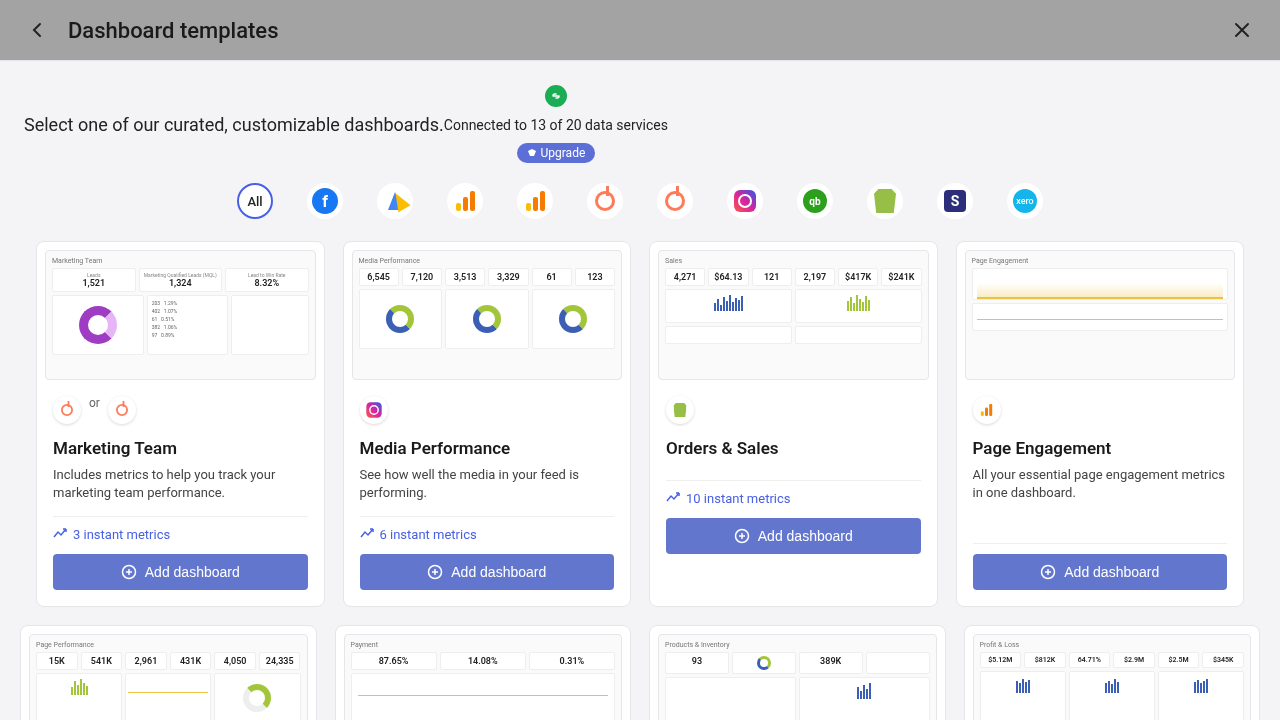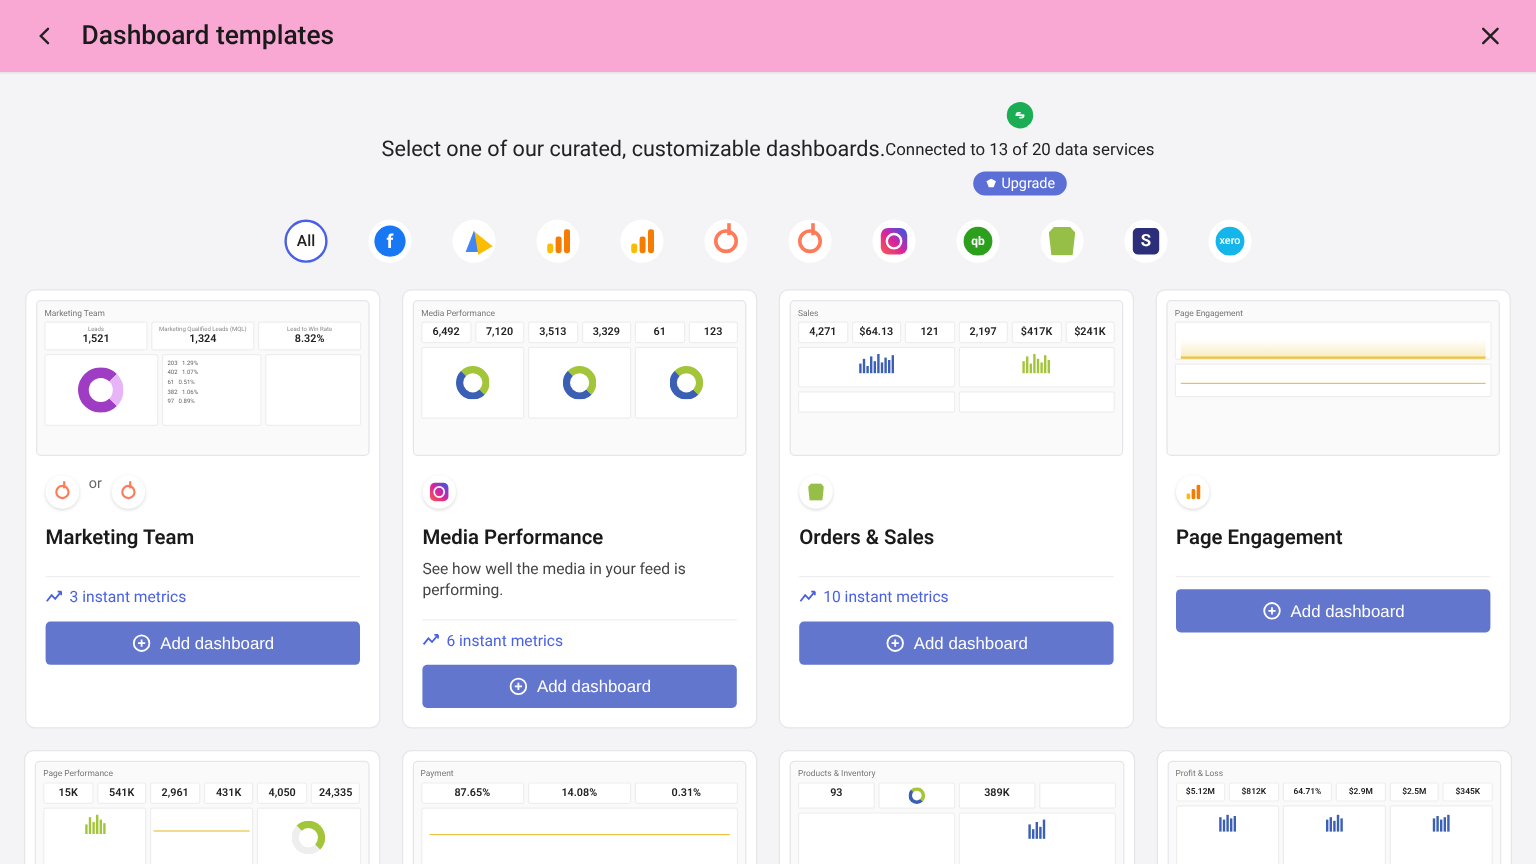--- a/index.html
+++ b/index.html
@@ -1,29 +1,29 @@
 <!DOCTYPE html>
 <html><head>
 <meta charset="utf-8">
 <style>
   * { box-sizing: border-box; margin: 0; padding: 0; }
   body { font-family: -apple-system, BlinkMacSystemFont, "Segoe UI", Roboto, sans-serif; background:#f4f4f6; color:#1a1a1a; width:1280px; height:720px; overflow:hidden; }
-  .header { display:flex; align-items:center; padding:16px 24px; background:#f9a8d4; border-bottom:1px solid #e5e5ea; }
+  .header { display:flex; align-items:center; padding:16px 24px; background:#a3a3a3; border-bottom:1px solid #e5e5ea; }
   .back-btn { width:28px; height:28px; display:flex; align-items:center; justify-content:center; cursor:pointer; margin-right:16px; }
   .title { font-size:22px; font-weight:500; flex:1; }
   .close-btn { width:28px; height:28px; display:flex; align-items:center; justify-content:center; cursor:pointer; }
-  .subhead { display:flex; align-items:center; justify-content:center; padding:24px 24px 16px; }
+  .subhead { display:flex; align-items:center; justify-content:flex-start; padding:24px 24px 16px; }
   .subtitle { font-size:18px; color:#222; }
   .conn { display:flex; align-items:center; gap:10px; font-size:14px; color:#222;flex-direction:column; }
   .conn-icon { width:22px; height:22px; border-radius:50%; background:#1aad54; display:flex; align-items:center; justify-content:center; }
   .upgrade { background:#5b6fd6; color:#fff; border-radius:12px; padding:3px 10px; font-size:12px; display:flex; align-items:center; gap:4px; cursor:pointer; }
   .filters { display:flex; justify-content:center; gap:34px; padding:4px 0 22px; }
   .filter { width:36px; height:36px; border-radius:50%; display:flex; align-items:center; justify-content:center; cursor:pointer; background:#fff; }
   .filter.all { border:2px solid #4960e6; font-size:13px; color:#222; font-weight:500; }
-  .cards { display:grid; grid-template-columns:repeat(4, 1fr); gap:18px; padding:0 21px; }
+  .cards { display:grid; grid-template-columns:repeat(4, 1fr); gap:18px; padding:0 36px; }
   .card { background:#fff; border:1px solid #e5e5ea; border-radius:8px; overflow:hidden; display:flex; flex-direction:column; }
   .preview { height:130px; background:#fafafa; border:1px solid #e5e5ea; margin:8px; border-radius:4px; overflow:hidden; position:relative; padding:6px; font-size:7px; color:#666; }
   .preview-title { font-size:7px; color:#777; margin-bottom:3px; }
   .preview-row { display:flex; gap:3px; margin-bottom:3px; }
   .preview-cell { flex:1; border:1px solid #eee; border-radius:2px; background:#fff; padding:3px 2px; text-align:center; position:relative; }
   .preview-num { font-size:9px; font-weight:600; color:#222; }
   .preview-sub { font-size:5px; color:#888; display:block; }
   .mini-donut { width:28px; height:28px; border-radius:50%; border:6px solid #a2c53a; border-left-color:#3a5fb5; border-bottom-color:#3a5fb5; display:inline-block; }
   .big-donut { width:38px; height:38px; border-radius:50%; border:9px solid #9e3cc4; border-right-color:#e8b4f8; display:inline-block; margin:3px; }
   .mini-bars { display:flex; align-items:flex-end; gap:1px; height:18px; justify-content:center; }
@@ -163,20 +163,21 @@
       <div class="src-icons">
         <div class="src-icon">
             <div class="hs-ic" style="transform:scale(.6)"></div>
           </div>
         <span class="or-text">or</span>
         <div class="src-icon">
             <div class="hs-ic" style="transform:scale(.6)"></div>
           </div>
       </div>
       <div class="card-title">Marketing Team</div>
+      <div class="card-desc">Includes metrics to help you track your marketing team performance.</div>
       <div class="divider"></div>
       <div class="metrics">
         <svg width="14" height="14" viewBox="0 0 14 14">
             <path d="M1 10 L5 5 L8 8 L13 2" stroke="#4960e6" stroke-width="1.5" fill="none"></path>
             <path d="M13 2 L10 2 M13 2 L13 5" stroke="#4960e6" stroke-width="1.5"></path>
           </svg>
         <span>3 instant metrics</span>
       </div>
       <button class="add-btn">
         <svg width="16" height="16" viewBox="0 0 16 16">
@@ -185,21 +186,21 @@
           </svg>
         <span>Add dashboard</span>
       </button>
     </div>
   </div>
 
   <div class="card">
     <div class="preview">
       <div class="preview-title">Media Performance</div>
       <div class="preview-row">
-        <div class="preview-cell"><span class="preview-num">6,492</span></div>
+        <div class="preview-cell"><span class="preview-num">6,545</span></div>
         <div class="preview-cell"><span class="preview-num">7,120</span></div>
         <div class="preview-cell"><span class="preview-num">3,513</span></div>
         <div class="preview-cell"><span class="preview-num">3,329</span></div>
         <div class="preview-cell"><span class="preview-num">61</span></div>
         <div class="preview-cell"><span class="preview-num">123</span></div>
       </div>
       <div class="preview-row" style="height:60px">
         <div class="preview-cell" style="display:flex;align-items:center;justify-content:center">
             <span class="mini-donut"></span>
           </div>
@@ -324,20 +325,21 @@
       <div class="src-icons">
           <div class="src-icon">
             <div class="ga-ic" style="transform:scale(.6)">
               <span style="height:8px;background:#fbbc04"></span>
               <span style="height:14px;background:#f57c00"></span>
               <span style="height:20px;background:#f57c00"></span>
             </div>
           </div>
         </div>
       <div class="card-title">Page Engagement</div>
+      <div class="card-desc">All your essential page engagement metrics in one dashboard.</div>
       <div class="divider"></div>
       <button class="add-btn">
         <svg width="16" height="16" viewBox="0 0 16 16">
             <circle cx="8" cy="8" r="6.5" stroke="#fff" stroke-width="1.5" fill="none"></circle>
             <path d="M8 5 L8 11 M5 8 L11 8" stroke="#fff" stroke-width="1.5"></path>
           </svg>
         <span>Add dashboard</span>
       </button>
     </div>
   </div>

